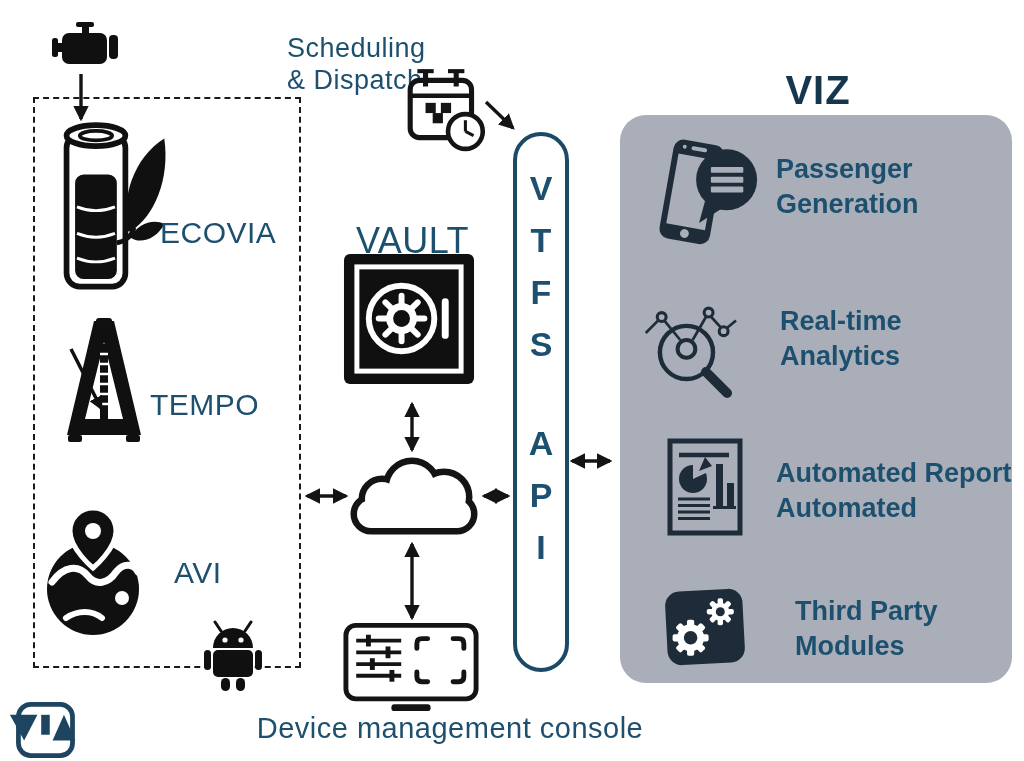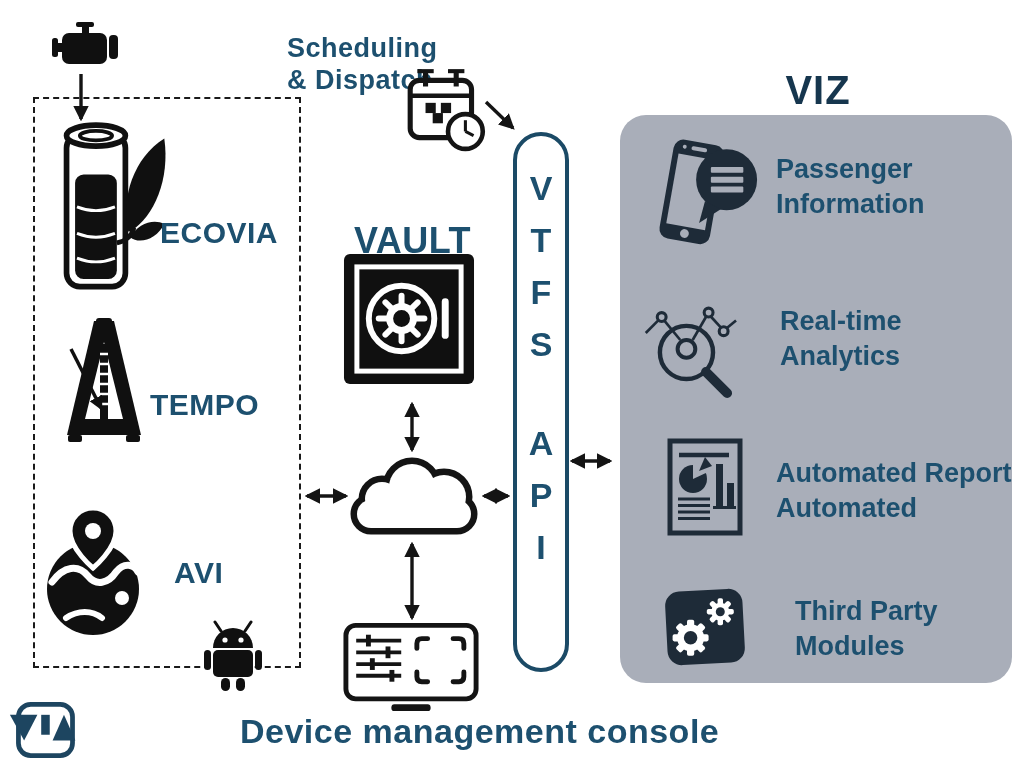--- a/index.html
+++ b/index.html
@@ -10,25 +10,25 @@
     --inavy:#1e2b38;
     --ink:#141414;
   }
   html,body{margin:0;padding:0;background:#ffffff;}
   .canvas{
     position:relative;width:1024px;height:761px;overflow:hidden;background:#ffffff;
     font-family:"Liberation Sans",sans-serif;
   }
   .abs{position:absolute;}
   .arrows{position:absolute;left:0;top:0;pointer-events:none;}
-  .lbl{font-weight:bold;color:var(--blue);letter-spacing:.5px;white-space:nowrap;}
+  .lbl{font-weight:normal;color:var(--blue);letter-spacing:.5px;white-space:nowrap;}
   .lbl-product{font-size:30px;}
   .lbl-vault{font-size:36px;}
   .lbl-sched{font-size:27px;line-height:32px;}
-  .lbl-console{font-size:34px;text-align:center;width:420px;}
+  .lbl-console{font-size:29px;text-align:center;width:420px;}
   .dashed-box{
     left:33px;top:97px;width:268px;height:571px;
     border:2px dashed #1a1a1a;box-sizing:border-box;
   }
   .pill{
     left:513px;top:132px;width:56px;height:540px;box-sizing:border-box;
     border:4px solid var(--pillb);border-radius:28px;background:#fff;
     display:flex;flex-direction:column;align-items:center;padding:26px 0 0 0;
   }
   .pill-letter{
@@ -271,21 +271,21 @@
       <polygon points="62,66 78,74 56,88" fill="#1e2b38"></polygon>
       <g fill="#a9aeb9">
         <rect x="68" y="31" width="33" height="6" rx="1"></rect>
         <rect x="68" y="41" width="33" height="6" rx="1"></rect>
         <rect x="68" y="51" width="33" height="6" rx="1"></rect>
       </g>
     </svg>
   </div>
   <div class="abs viz-text" style="left:776px;top:152px;">
     <div>Passenger</div>
-    <div>Information</div>
+    <div>Generation</div>
   </div>
 
   <div class="abs" style="left:640px;top:294px;width:100px;height:108px;">
     <svg width="100" height="108" viewBox="0 0 112 122">
       <g stroke="#1e2b38" stroke-width="3" fill="none">
         <line x1="6" y1="44" x2="21" y2="29"></line>
         <line x1="27" y1="30" x2="45" y2="52"></line>
         <line x1="59" y1="52" x2="74" y2="26"></line>
         <line x1="80" y1="26" x2="91" y2="38"></line>
         <line x1="97" y1="39" x2="108" y2="30"></line>

